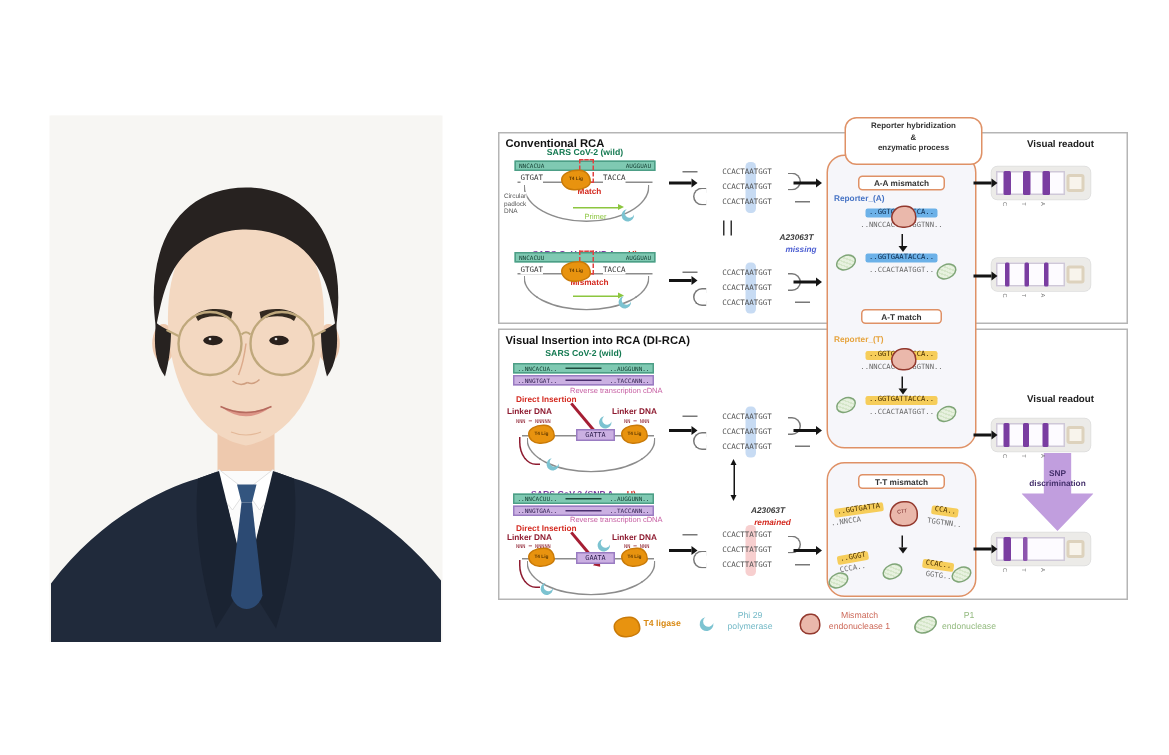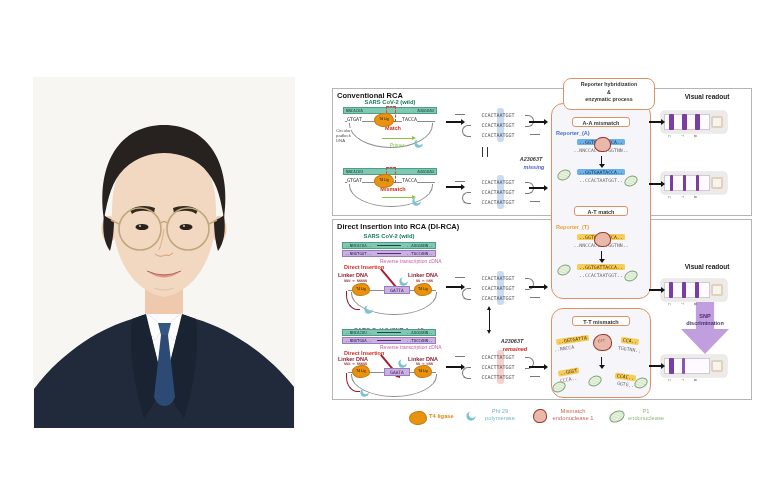--- a/index.html
+++ b/index.html
@@ -104,21 +104,21 @@
       <path d="M113,194 Q130,201 147,194 Q130,207 113,194 Z" fill="#d98d80" opacity="0.9"></path>
       <path d="M113,194 Q130,202 147,194" fill="none" stroke="#b56a5e" stroke-width="1"></path>
       <path d="M120,211 Q130,215 140,211" fill="none" stroke="#e3b898" stroke-width="0.8"></path>
     </svg>
   </div>
 
   <div class="panel" style="left:332px;top:88px;width:420px;height:128px;"></div>
   <div class="panel" style="left:332px;top:219px;width:420px;height:181px;"></div>
 
   <div class="t b" style="left:337px;top:91px;font-size:7.5px;color:#111;z-index:2;">Conventional RCA</div>
-  <div class="t b" style="left:337px;top:222px;font-size:7.5px;color:#111;z-index:2;">Direct Insertion into RCA (DI-RCA)</div>
+  <div class="t b" style="left:337px;top:222px;font-size:7.5px;color:#111;z-index:2;">Visual Insertion into RCA (DI-RCA)</div>
 
   <div class="t b ctr" style="left:343px;top:99px;width:94px;font-size:5.8px;color:#157a52;">SARS CoV-2 (wild)</div>
   <div class="bar teal" style="left:343px;top:107px;width:94px;">
     <span>NNCACUA</span>
     <span>AUGGUAU</span>
   </div>
   <div class="snpbox" style="left:386px;top:106px;width:8px;height:14px;"></div>
   <div class="hline" style="left:345px;top:121px;width:90px;"></div>
   <div class="t mono" style="left:347px;top:116px;font-size:5px;color:#333;background:#fff;">GTGAT</div>
   <div class="t mono" style="left:402px;top:116px;font-size:5px;color:#333;background:#fff;">TACCA</div>

